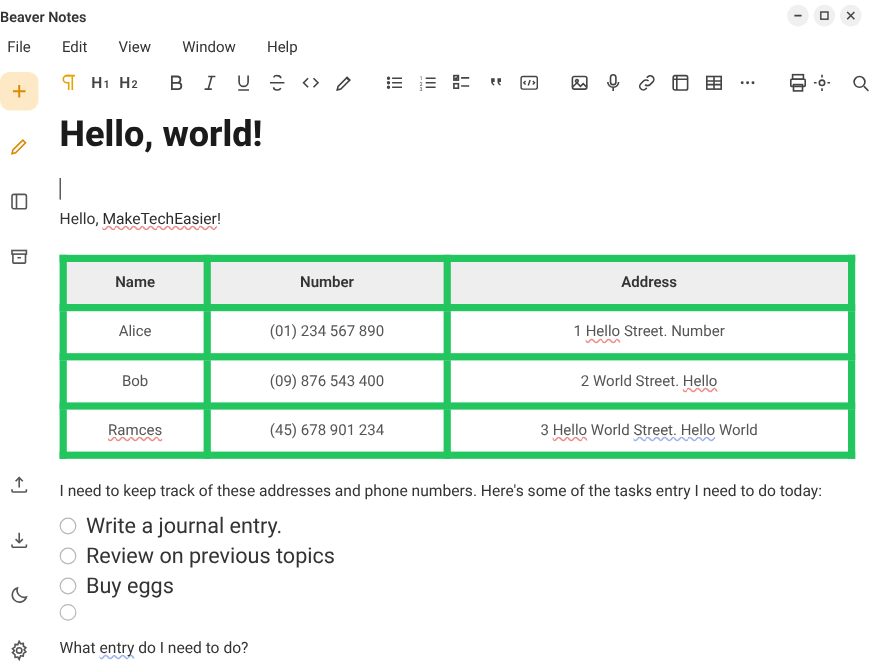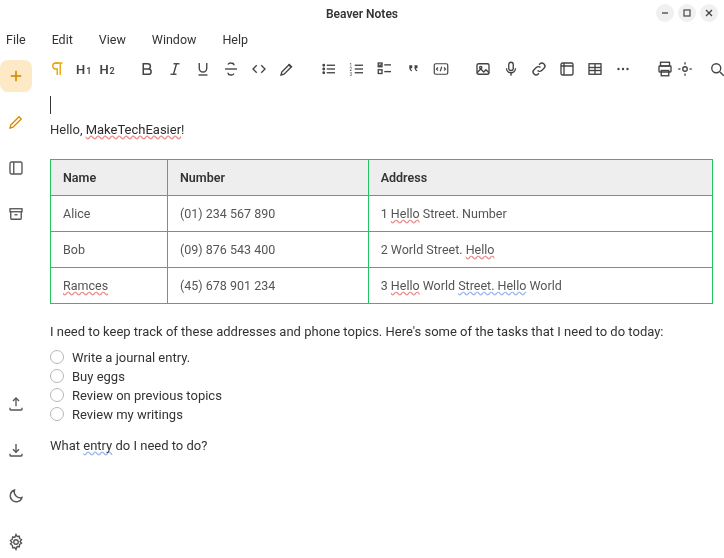--- a/index.html
+++ b/index.html
@@ -11,21 +11,20 @@
     width: 724px;
     height: 558px;
     overflow: hidden;
   }
 
   
   .titlebar {
     height: 28px;
     display: flex;
     align-items: center;
-    justify-content: center;
     position: relative;
     background: #fff;
   }
   .titlebar .title {
     font-weight: 600;
     font-size: 12px;
     color: #333;
   }
   .window-controls {
     position: absolute;
@@ -175,40 +174,40 @@
   .editor a.link {
     color: #2b2b2b;
   }
   .editor table {
     width: 100%;
     border-collapse: collapse;
     margin: 20px 0 18px 0;
     font-size: 12.5px;
   }
   .editor table th, .editor table td {
-    border: 1px solid #22c55e;
+    border: 6px solid #22c55e;
     padding: 10px 12px;
-    text-align: left;
+    text-align: center;
   }
   .editor table th {
     background: #eee;
     font-weight: 600;
   }
   .editor table td {
     color: #555;
   }
   .todo-list {
     list-style: none;
     margin: 8px 0 14px 0;
   }
   .todo-list li {
     display: flex;
     align-items: center;
     gap: 8px;
-    font-size: 13px;
+    font-size: 18px;
     margin-bottom: 4px;
   }
   .todo-list .chk {
     width: 14px;
     height: 14px;
     border: 1.5px solid #b8b8b8;
     border-radius: 50%;
     flex-shrink: 0;
   }
 </style>
@@ -467,20 +466,21 @@
         <div class="tbtn">
           <svg viewBox="0 0 24 24" fill="none" stroke="currentColor" stroke-width="1.8">
               <circle cx="11" cy="11" r="6"></circle>
               <line x1="16" y1="16" x2="21" y2="21"></line>
             </svg>
         </div>
       </div>
     </div>
 
     <div class="editor">
+      <h1>Hello, world!</h1>
 
       <p><span class="cursor"></span></p>
 
       <p>
         <span>Hello, </span><a class="link squiggle">MakeTechEasier</a><span>!</span>
       </p>
 
       <table>
         <thead>
           <tr>
@@ -501,38 +501,37 @@
             <td><span>2 World Street. </span><span class="squiggle">Hello</span><span></span></td>
           </tr>
           <tr>
             <td><span class="squiggle">Ramces</span></td>
             <td>(45) 678 901 234</td>
             <td><span>3 </span><span class="squiggle">Hello</span><span> World </span><span class="squiggle-blue">Street. Hello</span><span> World</span></td>
           </tr>
         </tbody>
       </table>
 
-      <p>I need to keep track of these addresses and phone topics. Here's some of the tasks that I need to do today:</p>
+      <p>I need to keep track of these addresses and phone numbers. Here's some of the tasks entry I need to do today:</p>
 
       <ul class="todo-list">
         <li>
             <span class="chk"></span>
             <span>Write a journal entry.</span>
           </li>
         <li>
             <span class="chk"></span>
+            <span>Review on previous topics</span>
+          </li>
+        <li>
+            <span class="chk"></span>
             <span>Buy eggs</span>
           </li>
         <li>
             <span class="chk"></span>
-            <span>Review on previous topics</span>
-          </li>
-        <li>
-            <span class="chk"></span>
-            <span>Review my writings</span>
           </li>
       </ul>
 
       <p>
         <span>What </span><span class="squiggle-blue">entry</span><span> do I need to do?</span>
       </p>
     </div>
 
   </div>
 </div>

